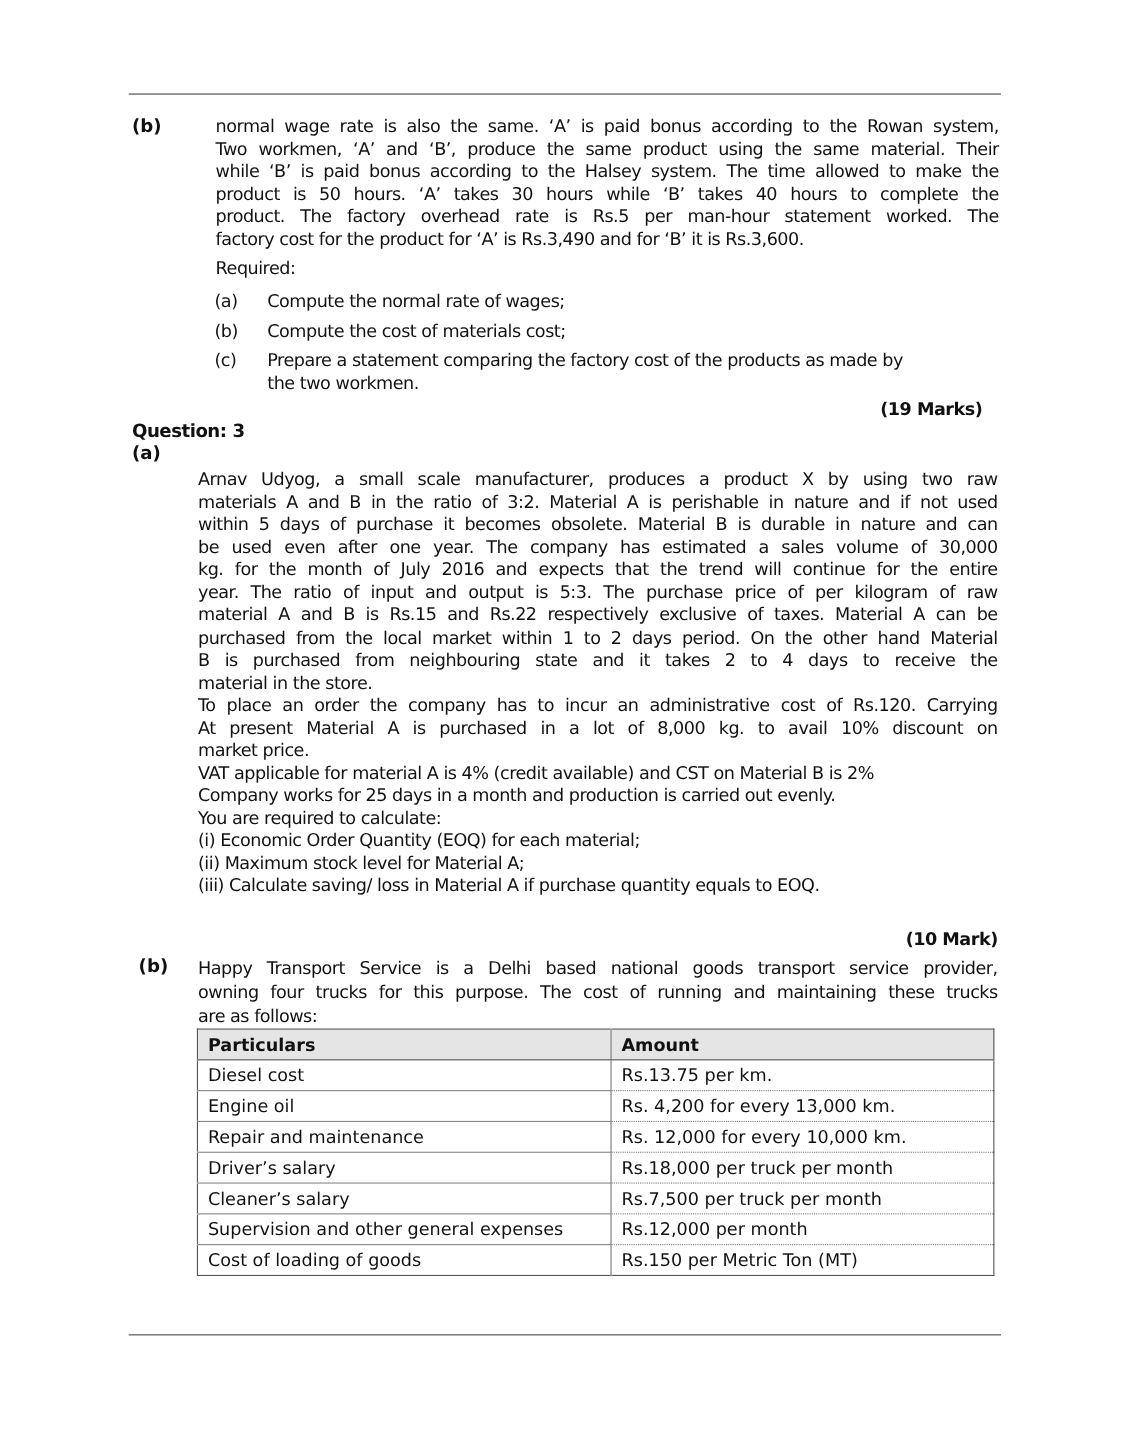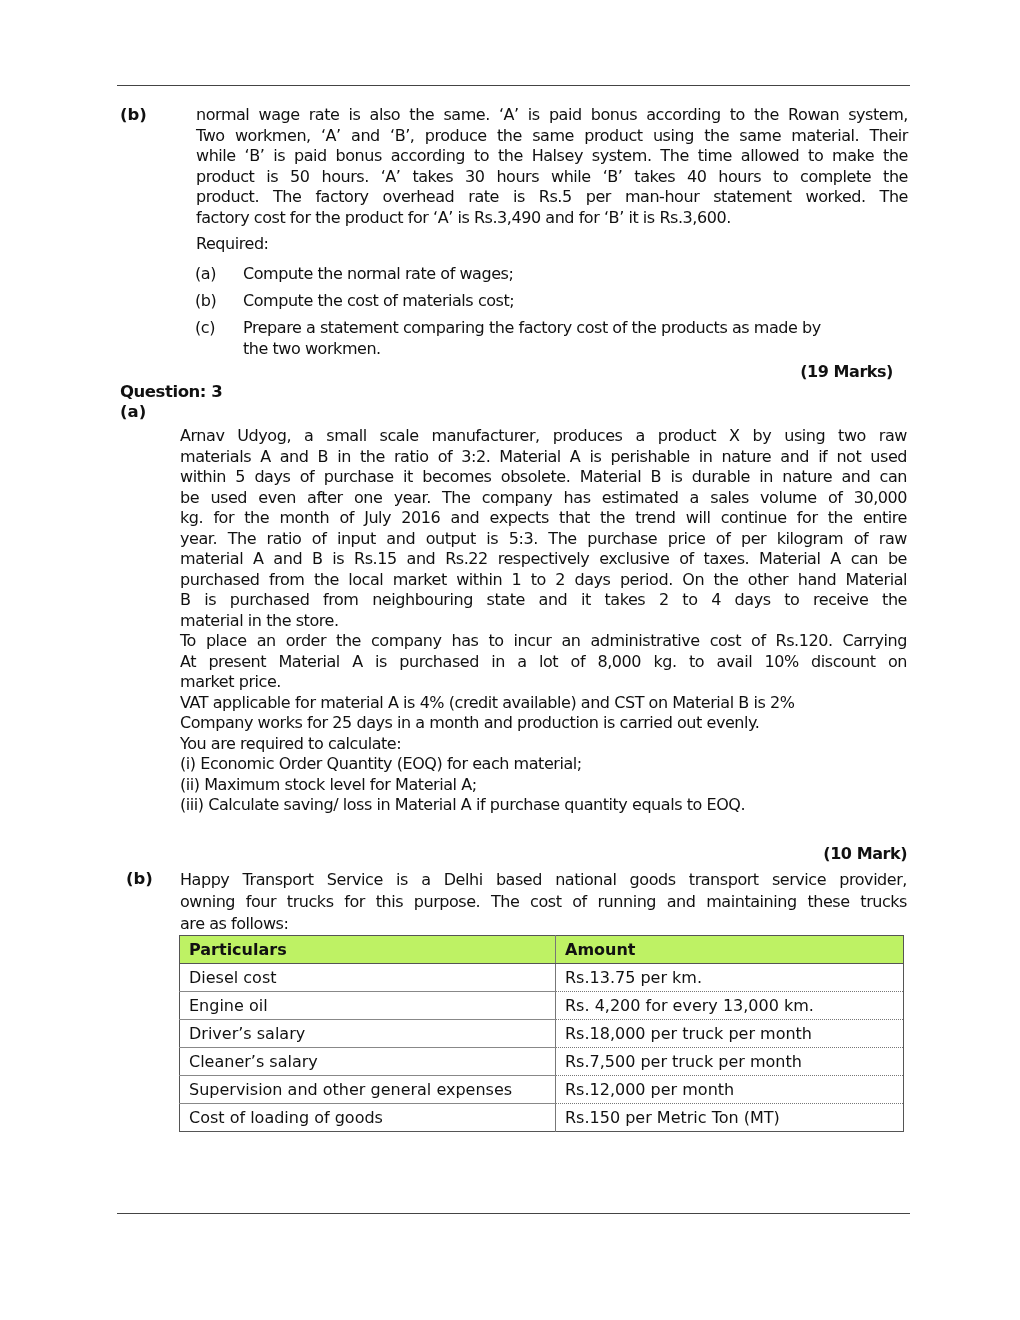--- a/index.html
+++ b/index.html
@@ -21,21 +21,21 @@
     .sub-row .tx { position: absolute; left: 48px; width: 650px; }
     table.costs {
       position: absolute; left: 179px; top: 935px; width: 725px;
       border-collapse: collapse; font-size: 16px; letter-spacing: 0;
       border: 1.5px solid #555;
     }
     table.costs th, table.costs td {
       height: 27px; padding: 0 9px; text-align: left; vertical-align: middle;
       font-weight: normal;
     }
-    table.costs th { background: #bef264; font-weight: bold; border-bottom: 1.5px solid #555; }
+    table.costs th { background: #e5e5e5; font-weight: bold; border-bottom: 1.5px solid #555; }
     table.costs td.c1 { border-bottom: 1px solid #888; border-right: 1.5px solid #777; width: 357px; }
     table.costs th.c1 { border-right: 1.5px solid #777; }
     table.costs td.c2 { border-bottom: 1px dotted #777; }
     table.costs tr:last-child td { border-bottom: none; }
   </style>
 </head>
 <body>
 
 <div class="rule top"></div>
 
@@ -109,20 +109,24 @@
   <tbody id="cost-rows">
       <tr>
         <td class="c1">Diesel cost</td>
         <td class="c2">Rs.13.75 per km.</td>
       </tr>
       <tr>
         <td class="c1">Engine oil</td>
         <td class="c2">Rs. 4,200 for every 13,000 km.</td>
       </tr>
       <tr>
+        <td class="c1">Repair and maintenance</td>
+        <td class="c2">Rs. 12,000 for every 10,000 km.</td>
+      </tr>
+      <tr>
         <td class="c1">Driver’s salary</td>
         <td class="c2">Rs.18,000 per truck per month</td>
       </tr>
       <tr>
         <td class="c1">Cleaner’s salary</td>
         <td class="c2">Rs.7,500 per truck per month</td>
       </tr>
       <tr>
         <td class="c1">Supervision and other general expenses</td>
         <td class="c2">Rs.12,000 per month</td>

